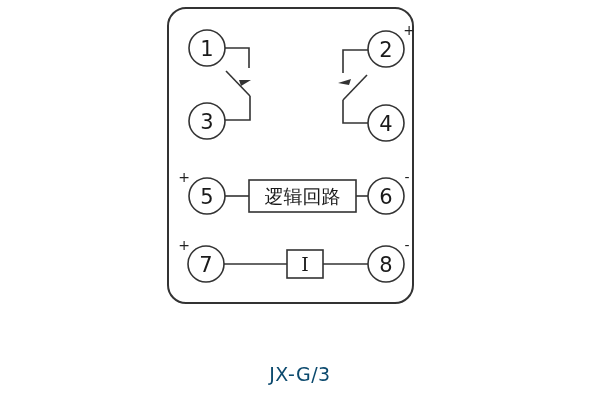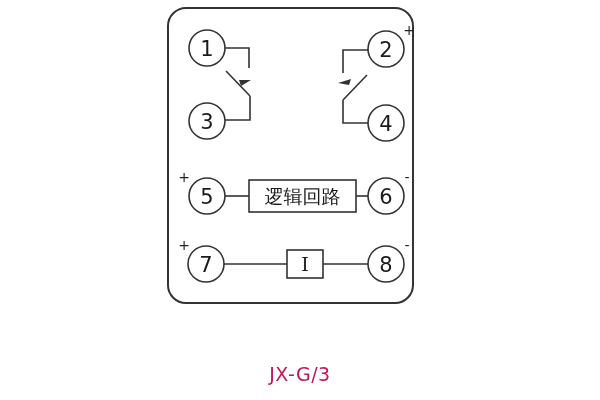--- a/index.html
+++ b/index.html
@@ -4,21 +4,21 @@
 <style>
   html, body { margin:0; padding:0; background:#ffffff; }
   body { width:600px; height:400px; position:relative; overflow:hidden;
          font-family:"Liberation Sans", sans-serif; }
   svg { position:absolute; left:0; top:0; }
   .term-num { font-family:"DejaVu Sans", sans-serif; font-size:21px; fill:#1a1a1a; }
   .sign { font-family:"DejaVu Sans", sans-serif; font-size:14px; fill:#222; }
   .logic-text { font-family:"DejaVu Sans", sans-serif; font-size:19px; fill:#1a1a1a; }
   .i-text { font-family:"DejaVu Serif", serif; font-size:19px; fill:#1a1a1a; }
   .caption { position:absolute; left:0; width:600px; top:363px; text-align:center;
-             font-family:"DejaVu Sans", sans-serif; font-size:19px; color:#be185d; letter-spacing:0.5px; }
+             font-family:"DejaVu Sans", sans-serif; font-size:19px; color:#0c4a6e; letter-spacing:0.5px; }
 </style>
 </head>
 <body>
 
 <svg width="600" height="400" viewBox="0 0 600 400">
 
   <rect x="168" y="8" width="245" height="295" rx="18" ry="18" fill="none" stroke="#333" stroke-width="2"></rect>
 
   <g>
     <circle cx="207" cy="48" r="18" fill="#fff" stroke="#333" stroke-width="1.6"></circle>

